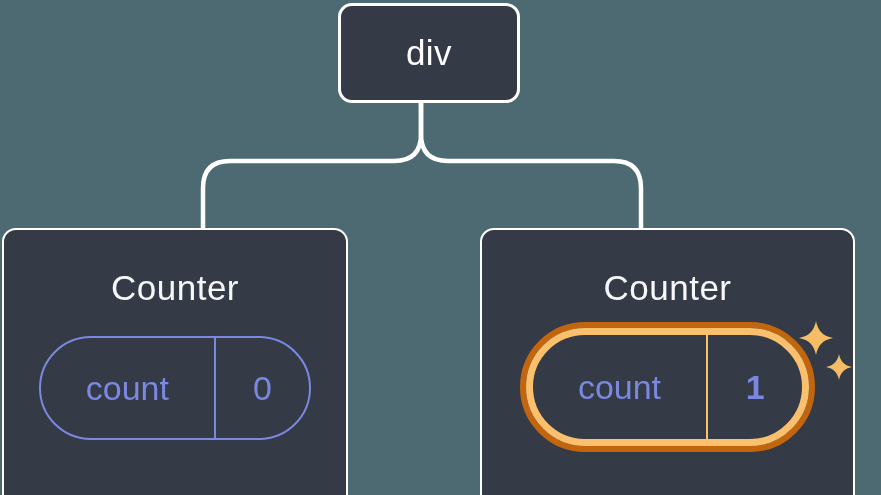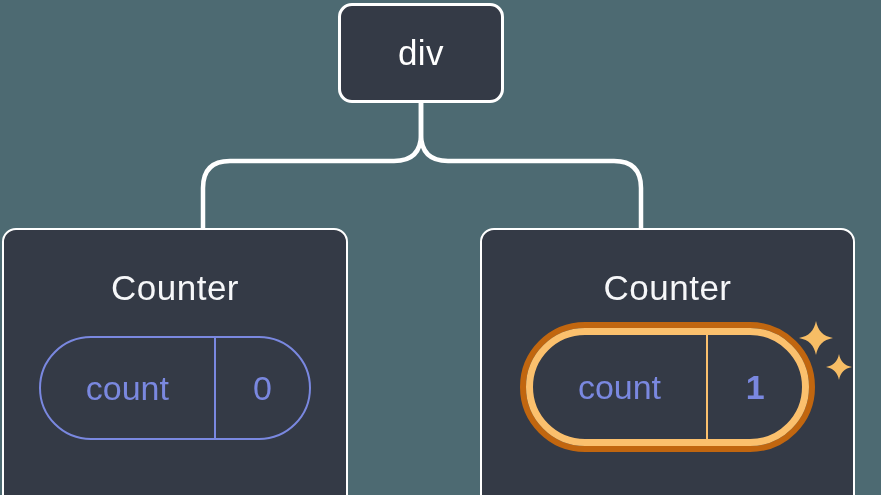--- a/index.html
+++ b/index.html
@@ -22,21 +22,21 @@
   }
   .connector-svg{position:absolute;left:0;top:0;}
   .node{
     position:absolute;
     background:var(--card);
     border:3px solid var(--cardBorder);
     border-radius:14px;
     box-sizing:border-box;
   }
   .root-node{
-    left:338px;top:3px;width:166px;height:100px;
+    left:338px;top:3px;width:182px;height:100px;
     display:flex;align-items:center;justify-content:center;
   }
   .root-label{
     color:#ffffff;font-size:35px;letter-spacing:.5px;
   }
   .card{
     position:absolute;
     top:228px;height:332px;
     background:var(--card);
     border:2.5px solid var(--cardBorder);

